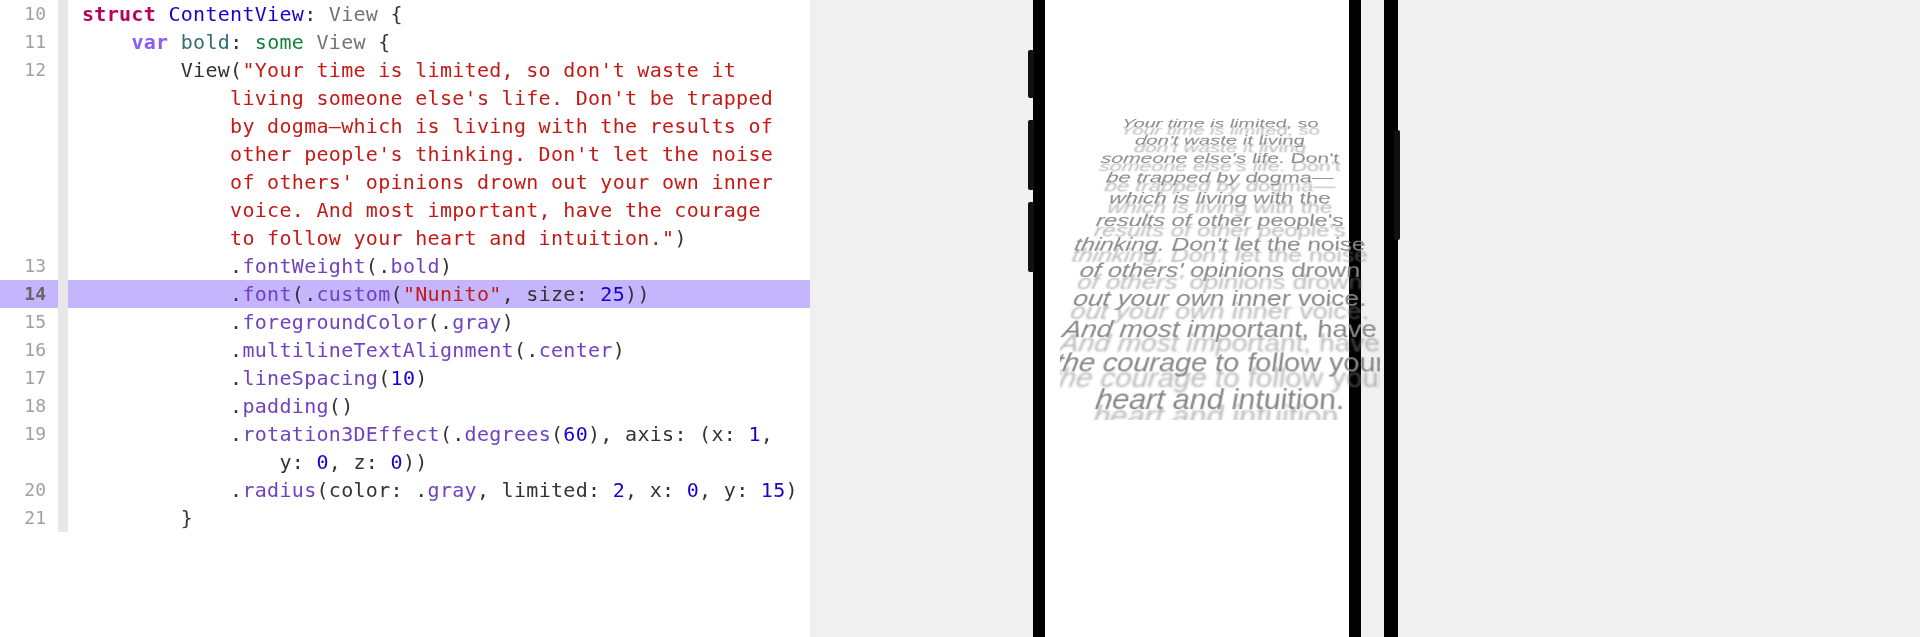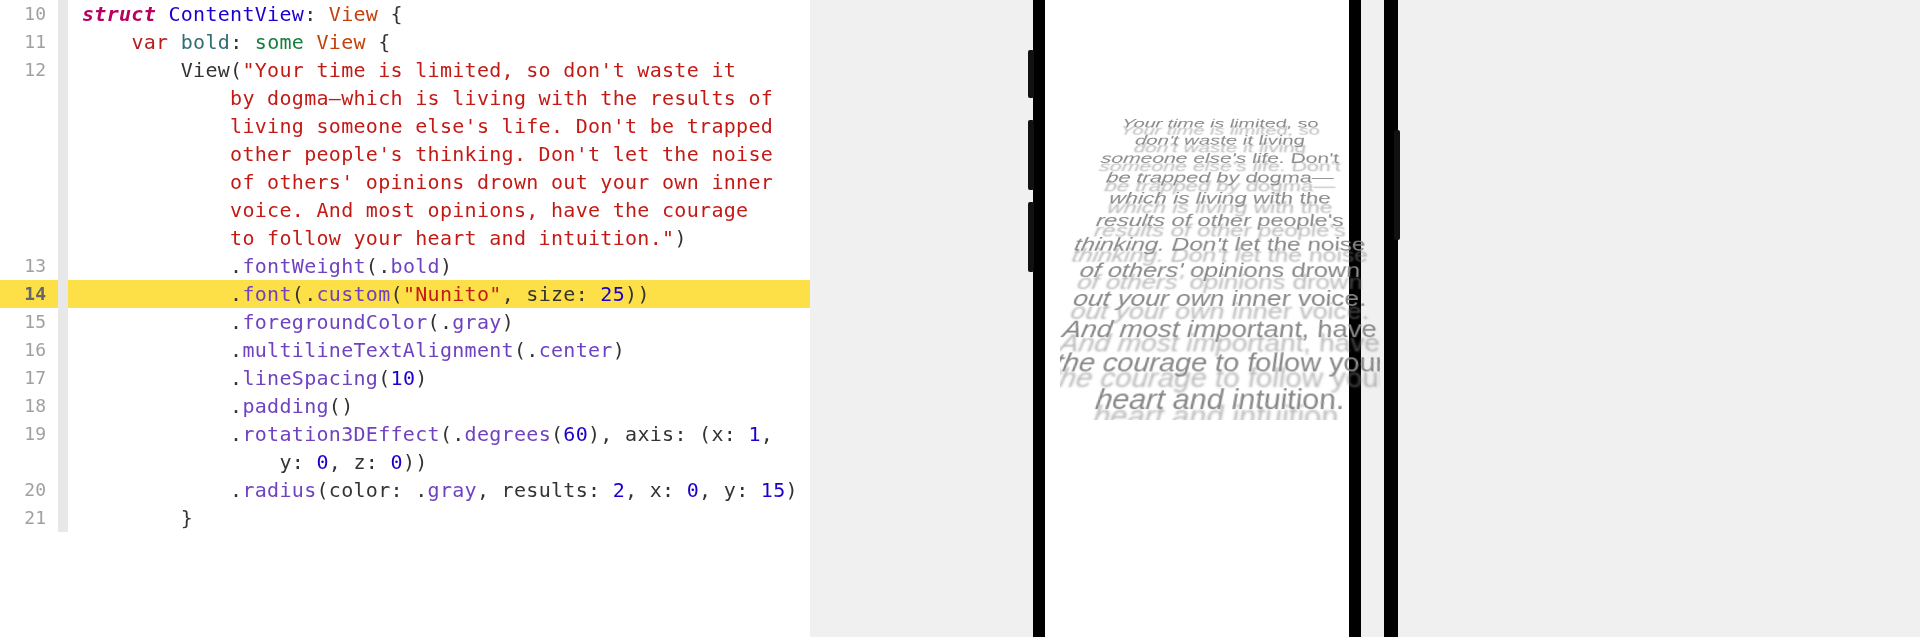--- a/index.html
+++ b/index.html
@@ -15,21 +15,21 @@
       width: 810px;
       background: #fff;
       overflow: hidden;
       position: relative;
     }
     .code-row {
       display: flex;
       line-height: 28px;
     }
     .code-row.highlighted {
-      background: #fde047;
+      background: #c4b5fd;
     }
     .gutter {
       width: 58px;
       text-align: right;
       padding-right: 12px;
       color: #a0a0a0;
       user-select: none;
       flex-shrink: 0;
       font-size: 18px;
     }
@@ -41,25 +41,25 @@
       width: 10px;
       background: #e8e8e8;
       flex-shrink: 0;
     }
     .code {
       padding-left: 14px;
       white-space: pre;
       color: #333;
       letter-spacing: 0.3px;
     }
-    .kw-struct { color: #b8005c; font-weight: 600; font-style: italic; }
-    .kw-var { color: #b91c1c; font-weight: 400; }
+    .kw-struct { color: #b8005c; font-weight: 600; }
+    .kw-var { color: #8b5cf6; font-weight: 700; }
     .kw-some { color: #15803d; font-weight: 400; }
     .type { color: #1c00cf; }
-    .type-purple { color: #c2410c; }
+    .type-purple { color: #737373; }
     .member { color: #326d74; }
     .funcname { color: #6f42c1; }
     .str { color: #c41a16; }
     .num { color: #1c00cf; }
 
     .gap-pane {
       width: 220px;
       background: #f0f0f0;
     }
     .device-wrap {
@@ -146,41 +146,41 @@
     <div class="code"><span>    </span><span class="kw-var">var</span><span> </span><span class="member">bold</span><span>: </span><span class="kw-some">some</span><span> </span><span class="type-purple">View</span><span> {</span></div>
   </div>
   <div class="code-row">
     <div class="gutter">12</div>
       <div class="gutter-bar"></div>
     <div class="code"><span>        View(</span><span class="str">"Your time is limited, so don't waste it</span></div>
   </div>
   <div class="code-row">
       <div class="gutter"></div>
       <div class="gutter-bar"></div>
+      <div class="code"><span>            </span><span class="str">living someone else's life. Don't be trapped</span></div>
+    </div>
+  <div class="code-row">
+      <div class="gutter"></div>
+      <div class="gutter-bar"></div>
       <div class="code"><span>            </span><span class="str">by dogma—which is living with the results of</span></div>
     </div>
   <div class="code-row">
       <div class="gutter"></div>
       <div class="gutter-bar"></div>
-      <div class="code"><span>            </span><span class="str">living someone else's life. Don't be trapped</span></div>
-    </div>
-  <div class="code-row">
-      <div class="gutter"></div>
-      <div class="gutter-bar"></div>
       <div class="code"><span>            </span><span class="str">other people's thinking. Don't let the noise</span></div>
     </div>
   <div class="code-row">
       <div class="gutter"></div>
       <div class="gutter-bar"></div>
       <div class="code"><span>            </span><span class="str">of others' opinions drown out your own inner</span></div>
     </div>
   <div class="code-row">
       <div class="gutter"></div>
       <div class="gutter-bar"></div>
-      <div class="code"><span>            </span><span class="str">voice. And most opinions, have the courage</span></div>
+      <div class="code"><span>            </span><span class="str">voice. And most important, have the courage</span></div>
     </div>
   <div class="code-row">
       <div class="gutter"></div>
       <div class="gutter-bar"></div>
       <div class="code"><span>            </span><span class="str">to follow your heart and intuition."</span><span>)</span></div>
     </div>
   <div class="code-row">
       <div class="gutter">13</div>
       <div class="gutter-bar"></div>
       <div class="code"><span>            .</span><span class="funcname">fontWeight</span><span>(.</span><span class="funcname">bold</span><span>)</span></div>
@@ -216,21 +216,21 @@
       <div class="code"><span>            .</span><span class="funcname">rotation3DEffect</span><span>(.</span><span class="funcname">degrees</span><span>(</span><span class="num">60</span><span>), axis: (x: </span><span class="num">1</span><span>,</span></div>
     </div>
   <div class="code-row">
       <div class="gutter"></div>
       <div class="gutter-bar"></div>
       <div class="code"><span>                </span><span>y: </span><span class="num">0</span><span>, z: </span><span class="num">0</span><span>))</span></div>
     </div>
   <div class="code-row">
       <div class="gutter">20</div>
       <div class="gutter-bar"></div>
-      <div class="code"><span>            .</span><span class="funcname">radius</span><span>(color: .</span><span class="funcname">gray</span><span>, results: </span><span class="num">2</span><span>, x: </span><span class="num">0</span><span>, y: </span><span class="num">15</span><span>)</span></div>
+      <div class="code"><span>            .</span><span class="funcname">radius</span><span>(color: .</span><span class="funcname">gray</span><span>, limited: </span><span class="num">2</span><span>, x: </span><span class="num">0</span><span>, y: </span><span class="num">15</span><span>)</span></div>
     </div>
   <div class="code-row">
       <div class="gutter">21</div>
       <div class="gutter-bar"></div>
       <div class="code"><span>        }</span></div>
     </div>
 </div>
 
 <div class="gap-pane"></div>
 

